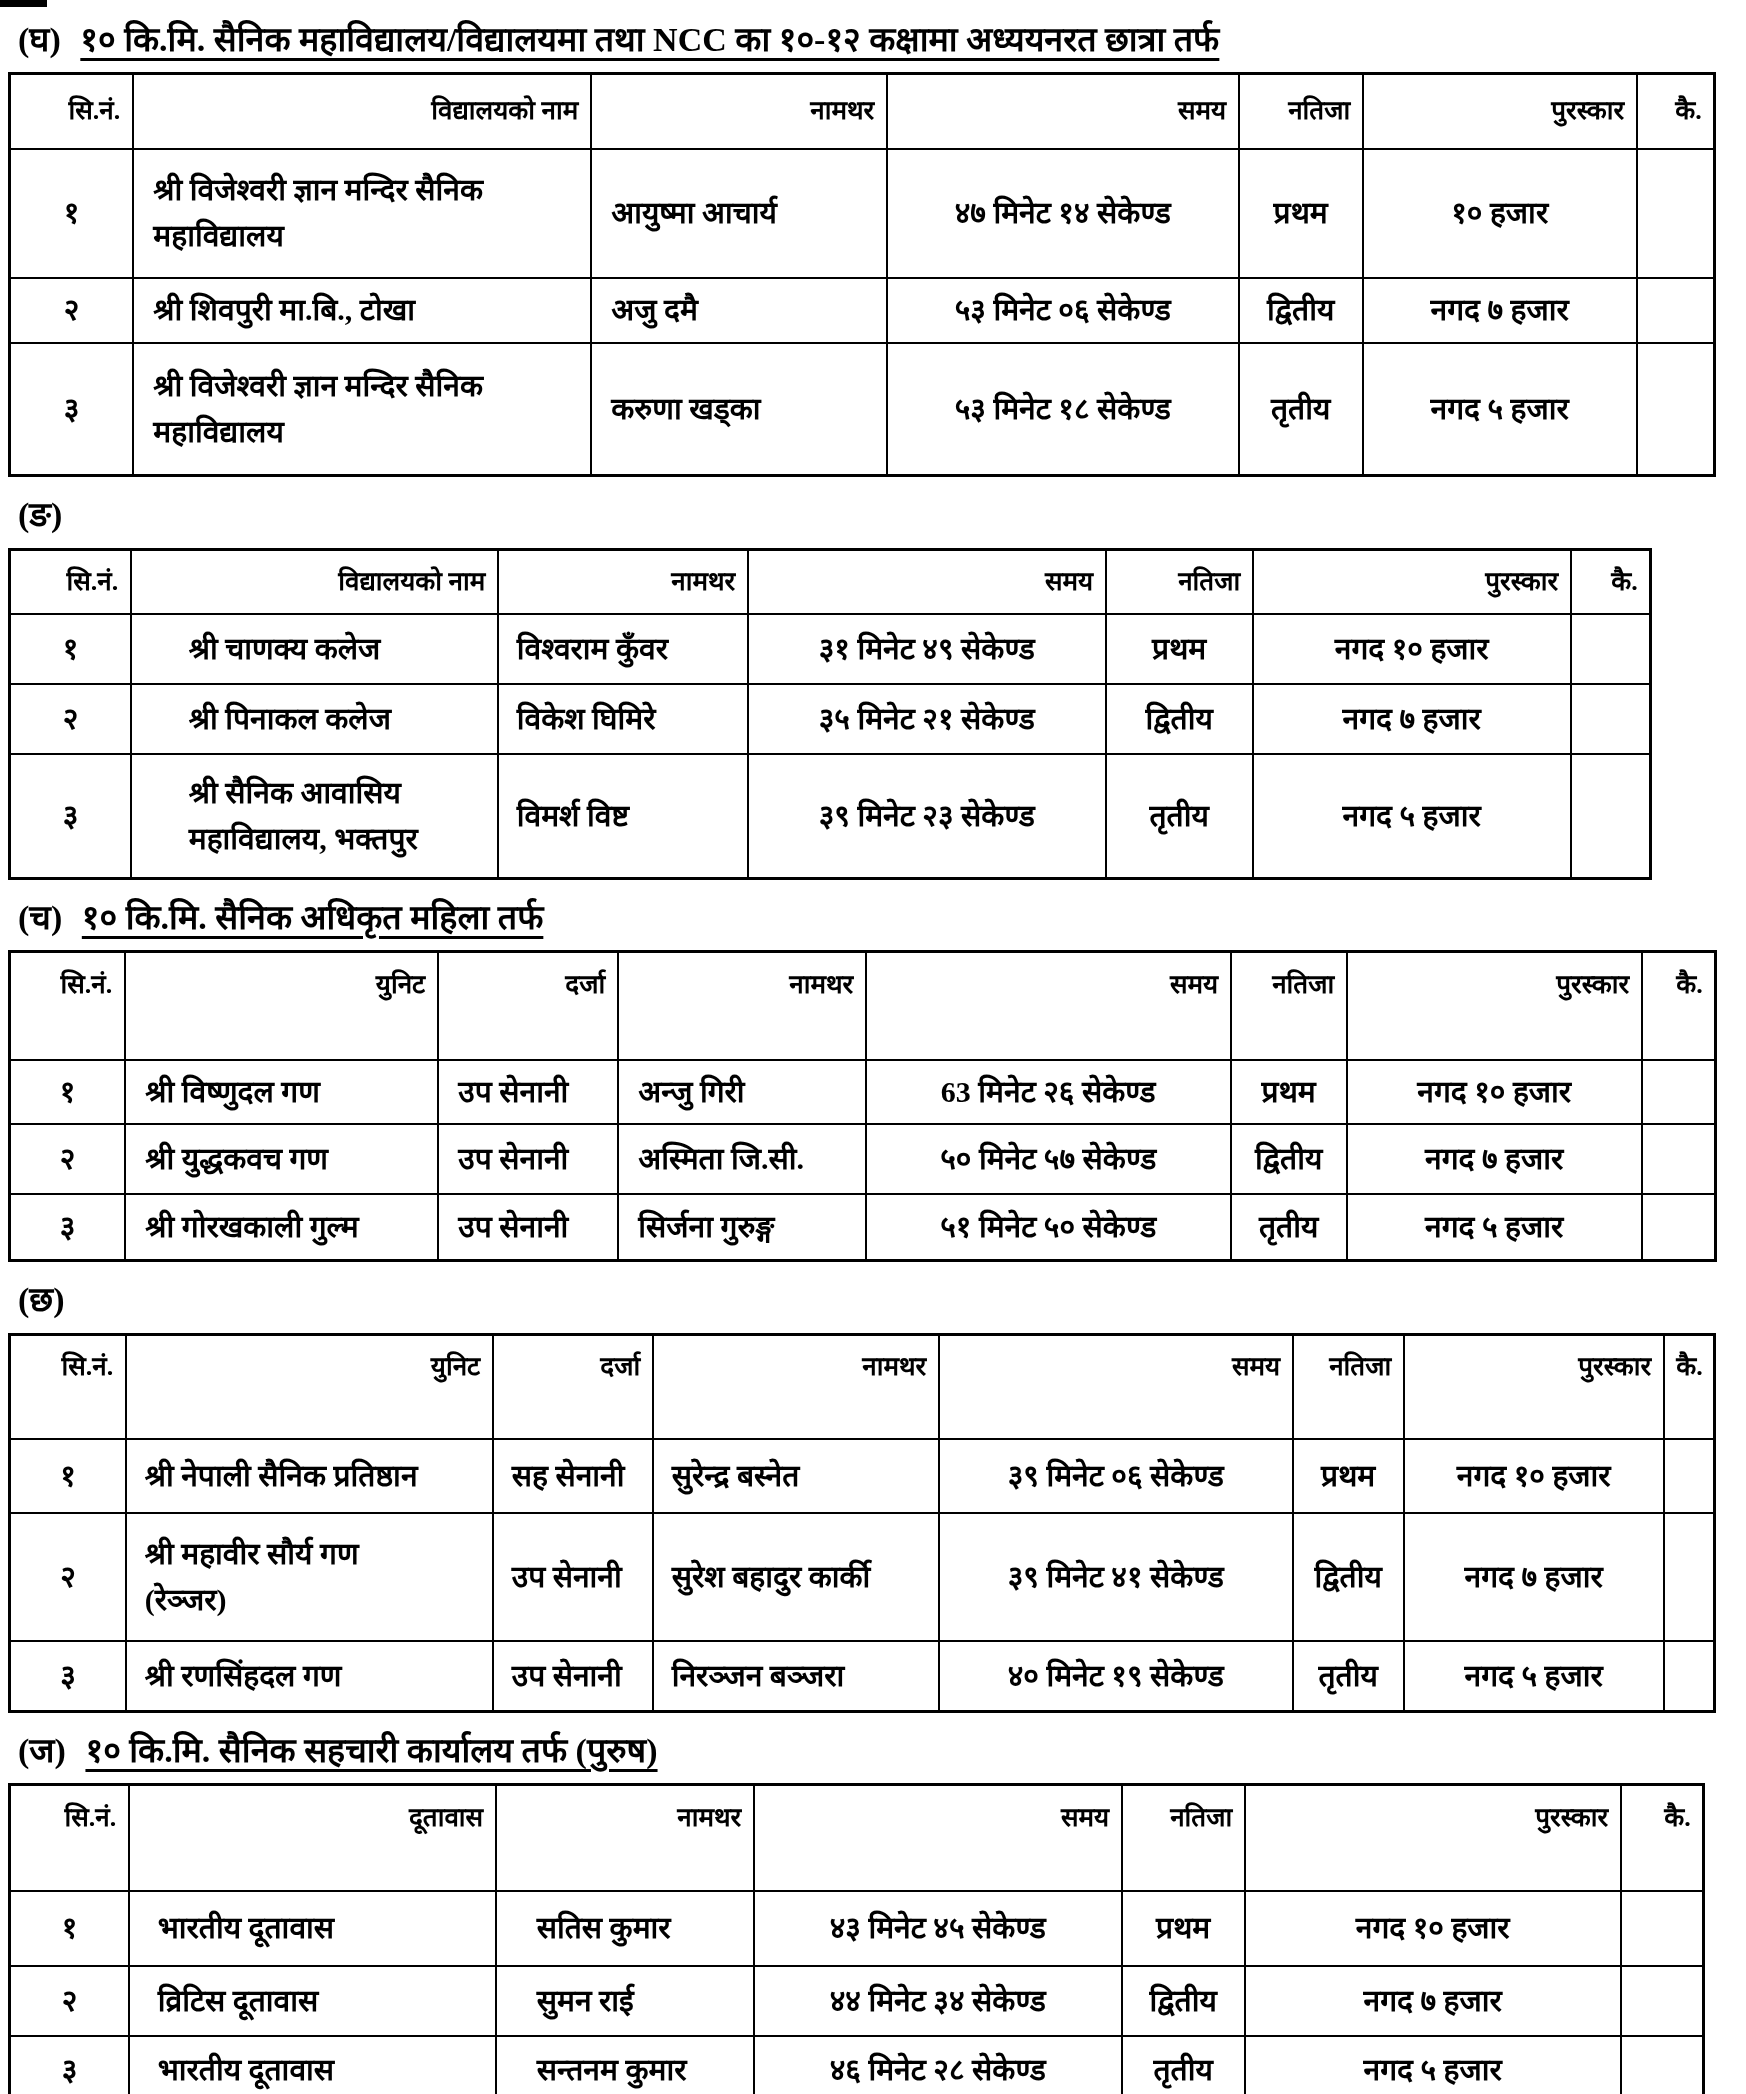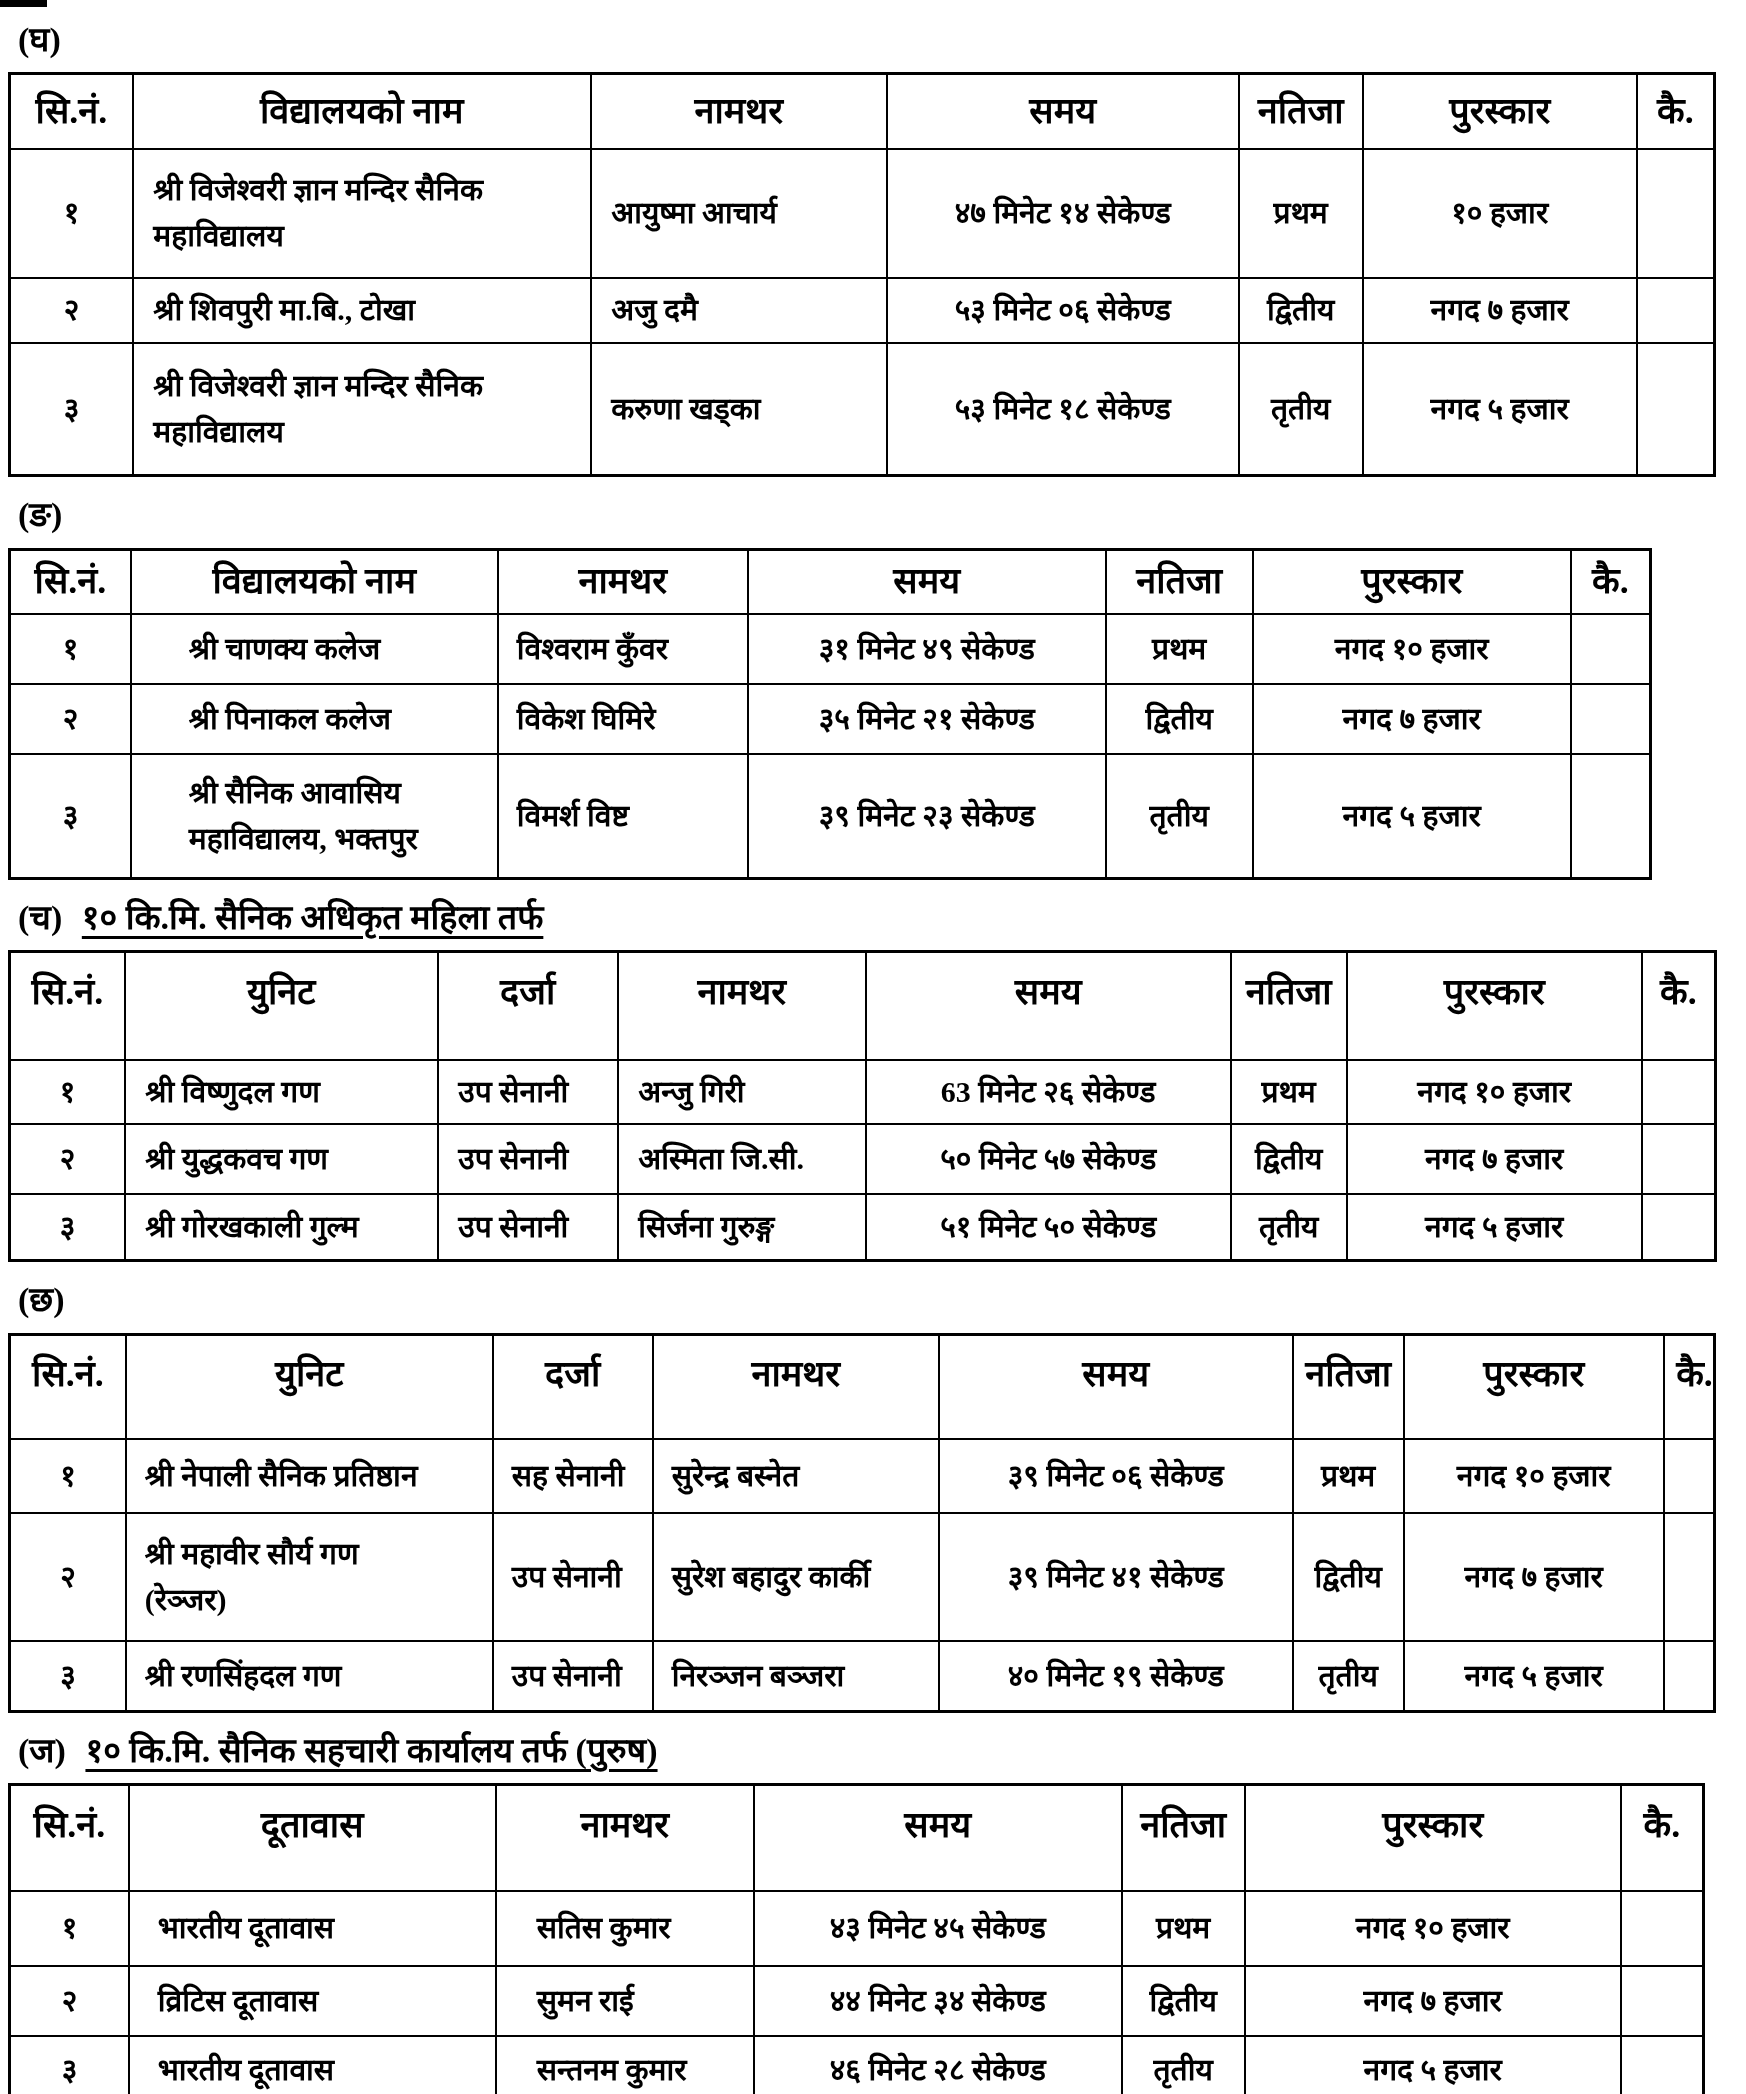--- a/index.html
+++ b/index.html
@@ -51,21 +51,21 @@
     padding: 3.3px 11.5px;
     font-size: 30px;
     font-weight: bold;
     text-align: center;
     vertical-align: middle;
     line-height: 1.55;
     white-space: pre-line;
     overflow: hidden;
     box-sizing: border-box;
   }
-  .tbl thead th { font-size: 36px; }
+  .tbl thead th { font-size: 26px; text-align: right; }
 
   
   #sec-gha .tbl { width: 1705px; }
   #sec-gha thead th:nth-child(1){width:123px}
   #sec-gha thead th:nth-child(2){width:458px}
   #sec-gha thead th:nth-child(3){width:296px}
   #sec-gha thead th:nth-child(4){width:352px}
   #sec-gha thead th:nth-child(5){width:124px}
   #sec-gha thead th:nth-child(6){width:274px}
   #sec-gha thead th:nth-child(7){width:78px}
@@ -149,20 +149,21 @@
 </style>
 </head>
 <body>
 
 <div class="page">
   <div class="top-artifact"></div>
   <div id="sections">
   <section class="sec" id="sec-gha">
     <h2 class="heading">
       <span class="sec-label">(घ)</span>
+      <span class="sec-title">१० कि.मि. सैनिक महाविद्यालय/विद्यालयमा तथा NCC का १०-१२ कक्षामा अध्ययनरत छात्रा तर्फ</span>
     </h2>
     <table class="tbl">
       <thead>
         <tr>
               <th>सि.नं.</th>
               <th>विद्यालयको नाम</th>
               <th>नामथर</th>
               <th>समय</th>
               <th>नतिजा</th>
               <th>पुरस्कार</th>

